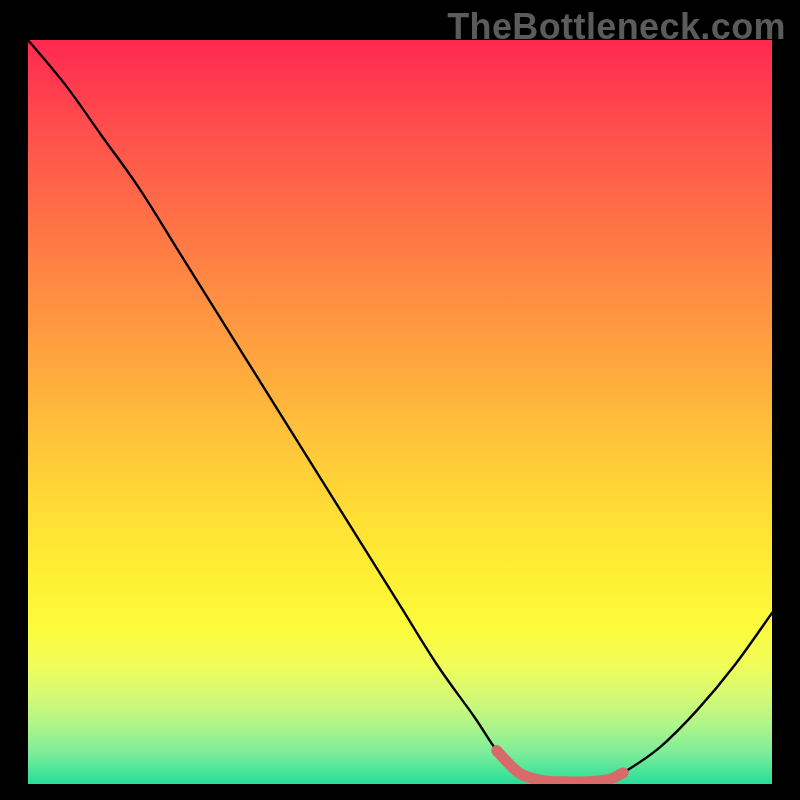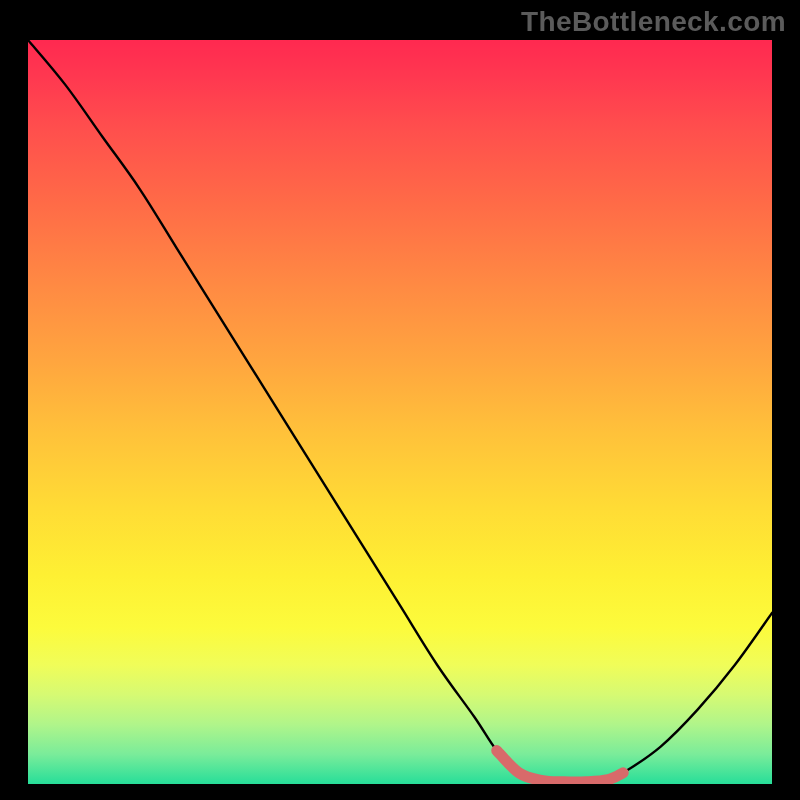--- a/index.html
+++ b/index.html
@@ -15,21 +15,21 @@
     position: relative;
     width: 800px;
     height: 800px;
     background: #000000;
   }
   .watermark {
     position: absolute;
     top: 6px;
     right: 14px;
     color: #5b5b5b;
-    font-size: 28px;
+    font-size: 36px;
     font-weight: 600;
     letter-spacing: 0.4px;
     font-family: Arial, Helvetica, sans-serif;
     user-select: none;
   }
   .plot {
     position: absolute;
     left: 28px;
     top: 40px;
     width: 744px;

